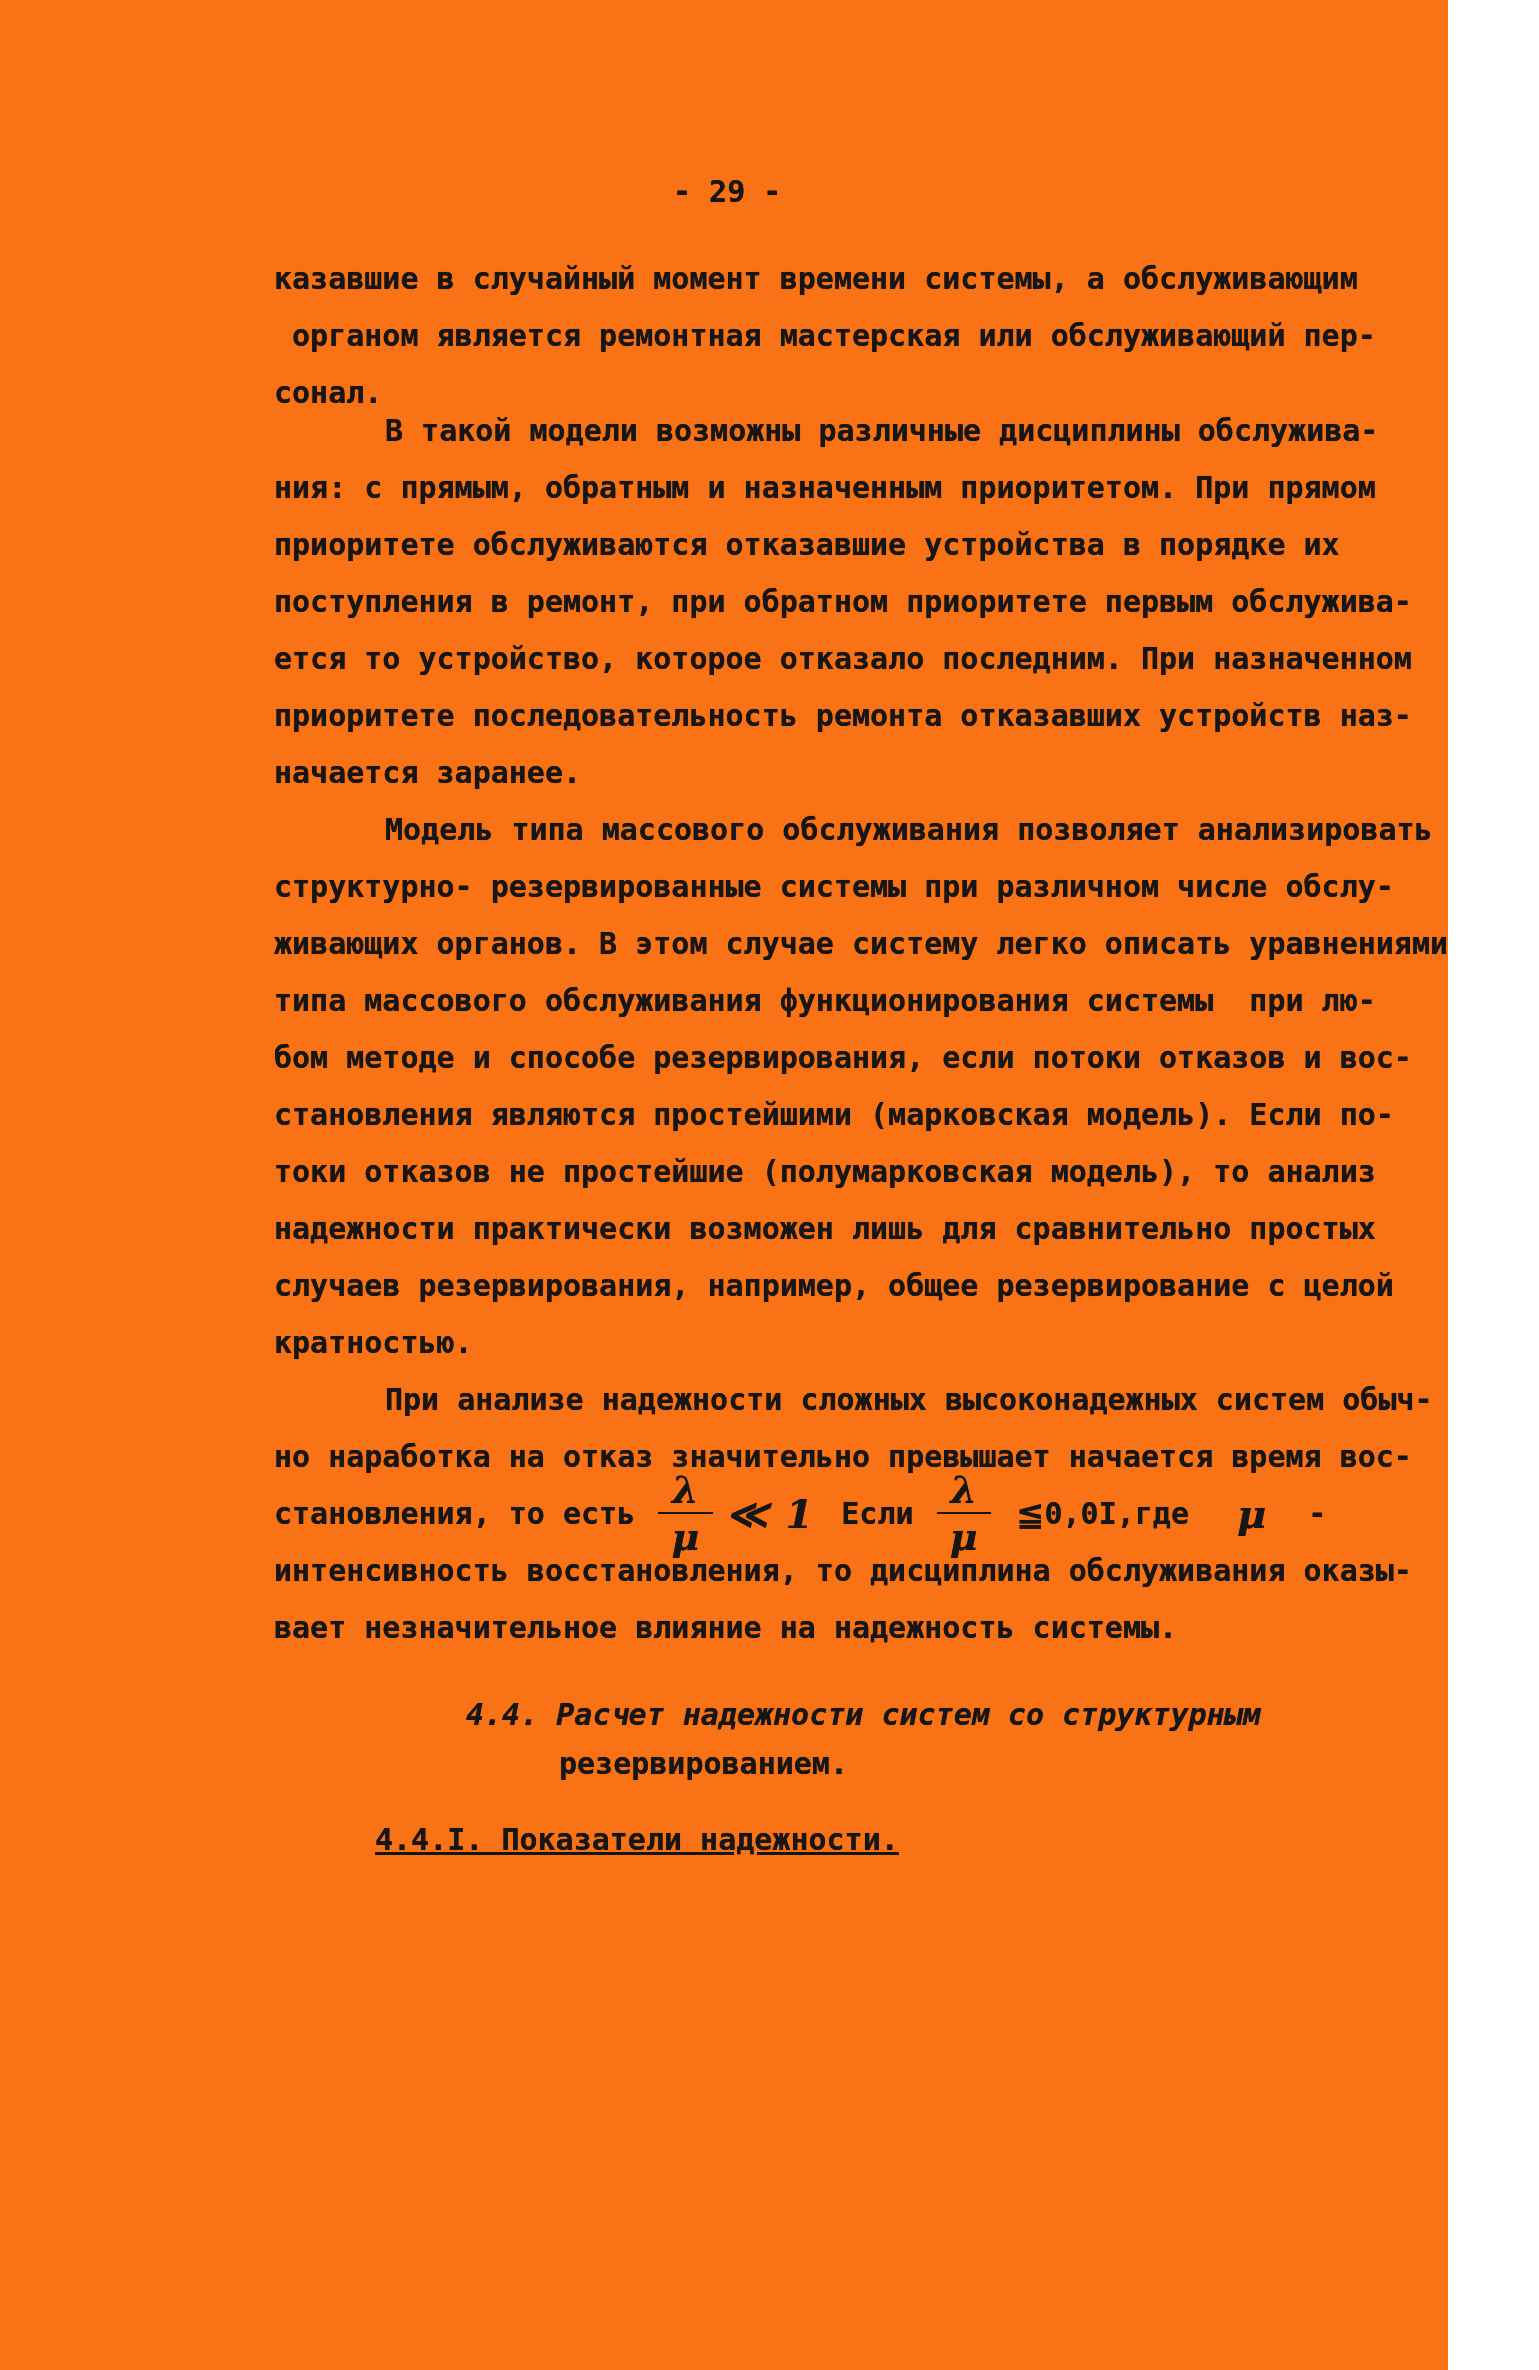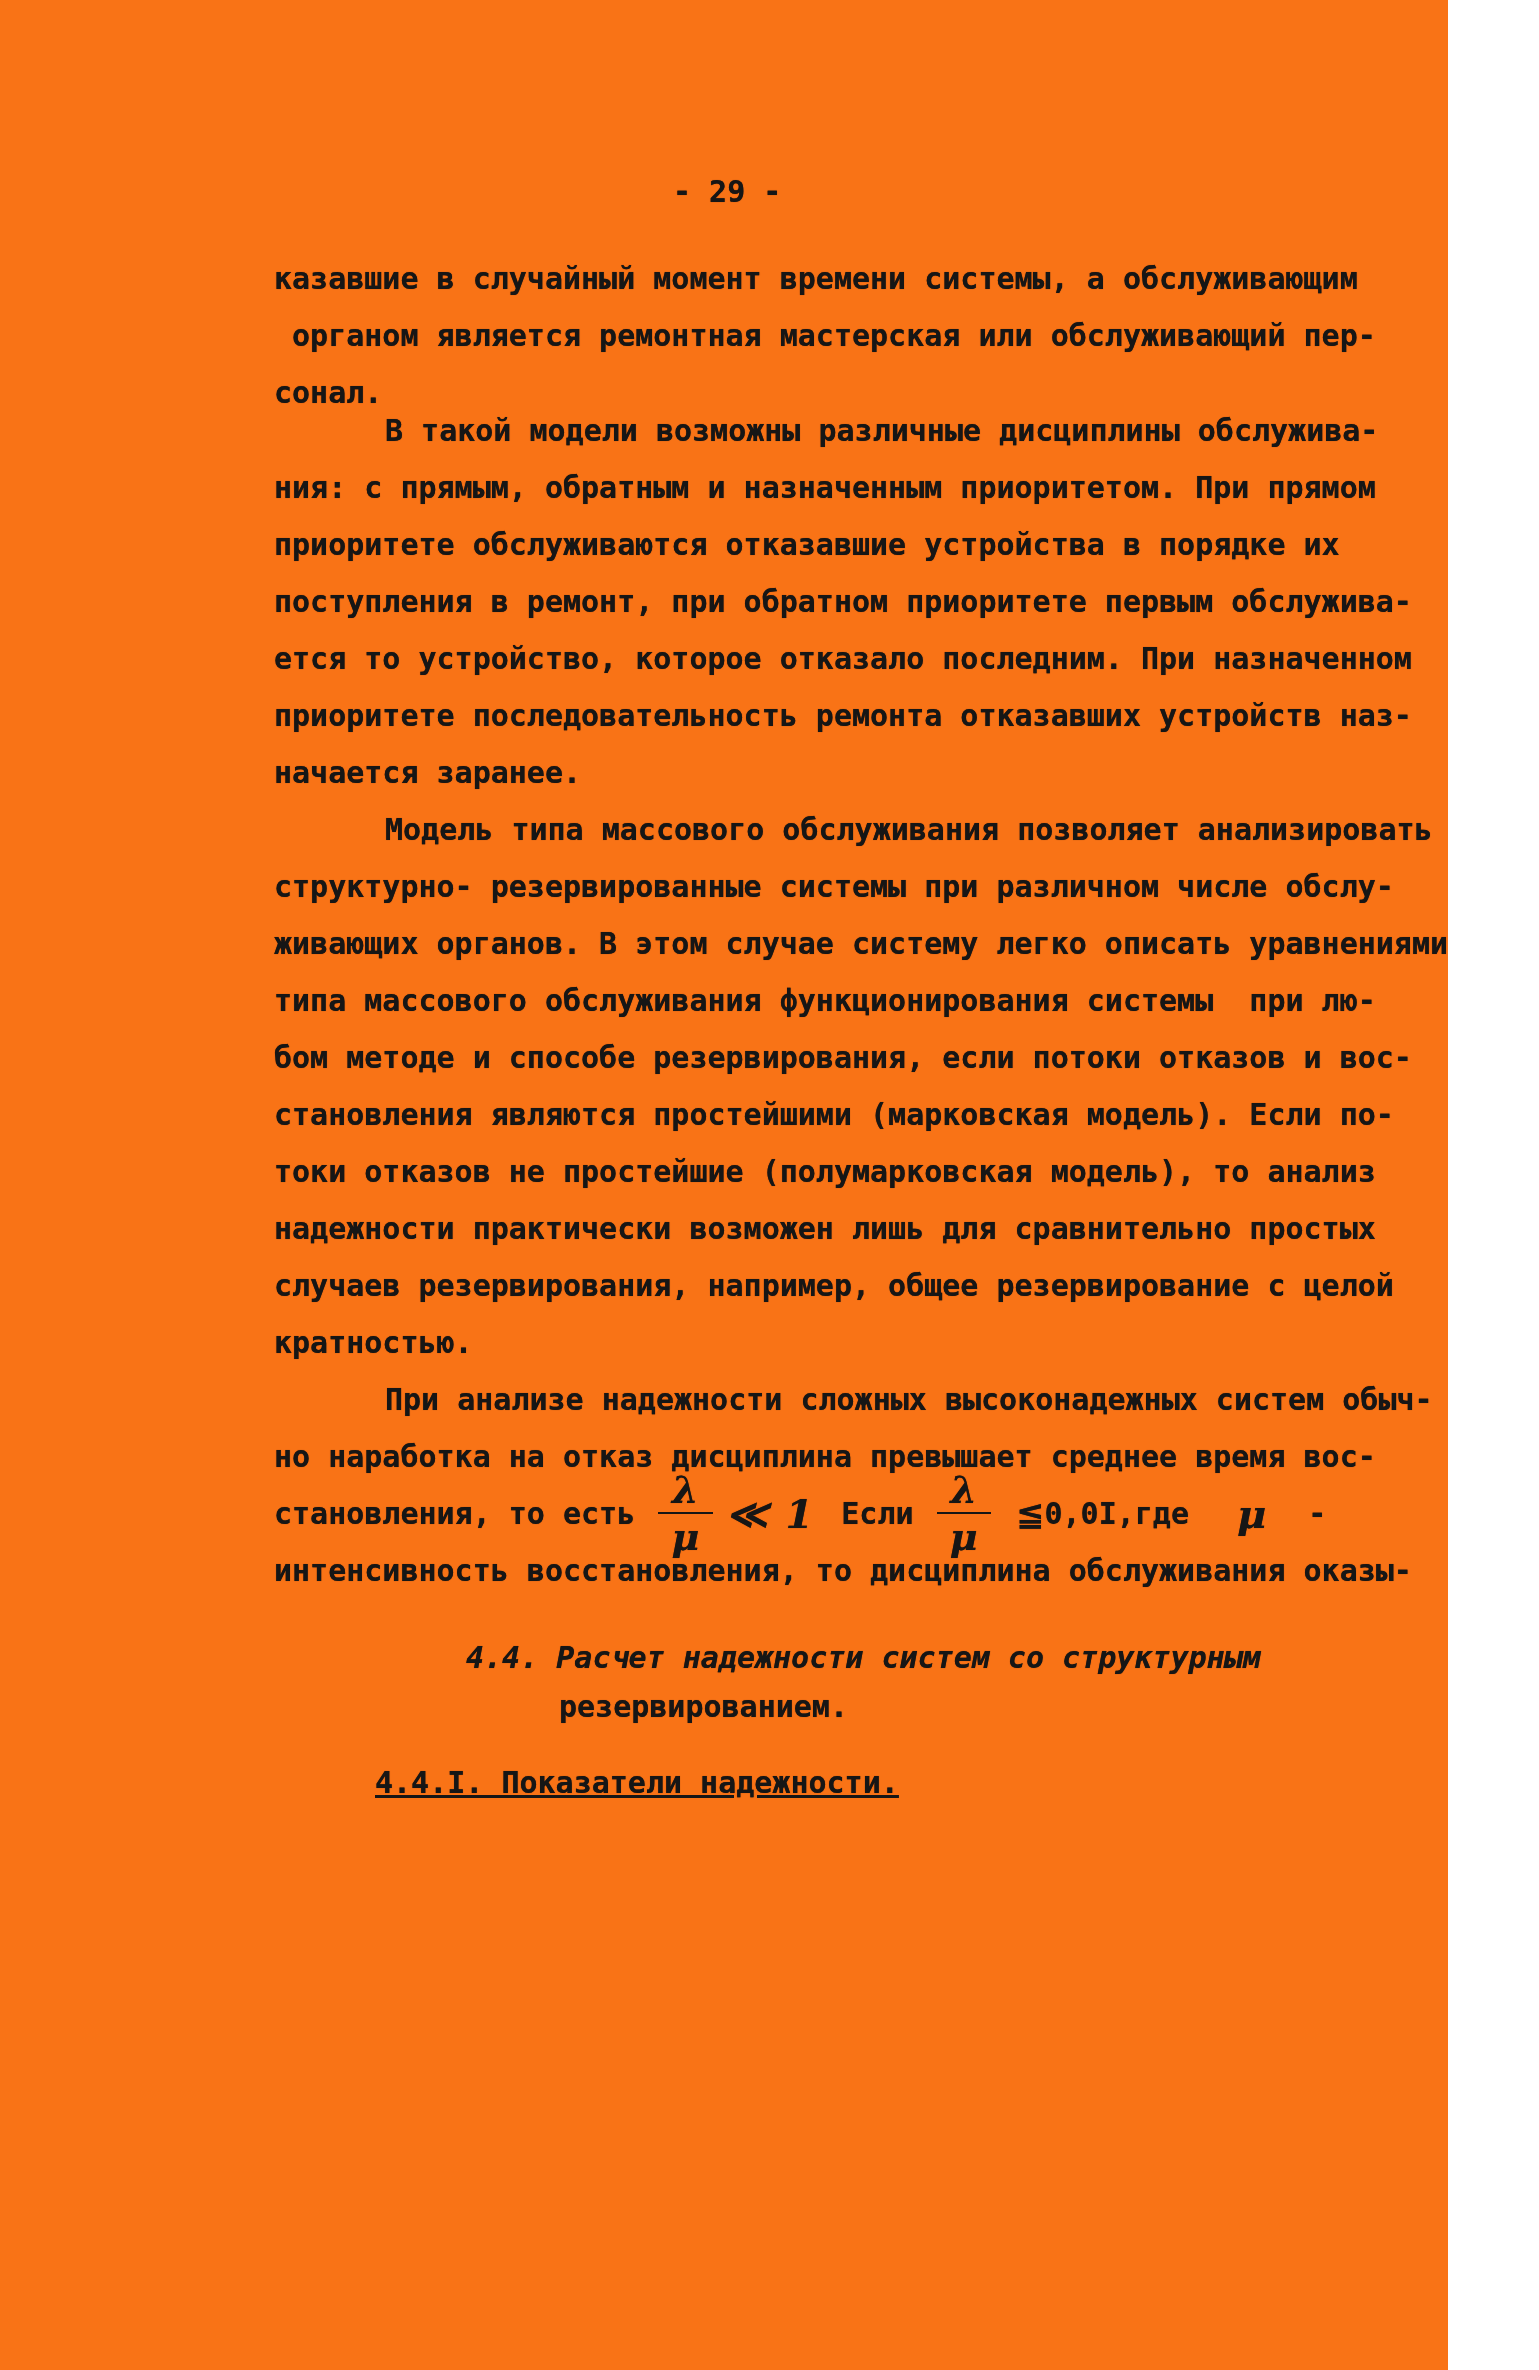--- a/index.html
+++ b/index.html
@@ -86,41 +86,42 @@
     <div class="tline">структурно- резервированные системы при различном числе обслу-</div>
     <div class="tline">живающих органов. В этом случае систему легко описать уравнениями</div>
     <div class="tline">типа массового обслуживания функционирования системы  при лю-</div>
     <div class="tline">бом методе и способе резервирования, если потоки отказов и вос-</div>
     <div class="tline">становления являются простейшими (марковская модель). Если по-</div>
     <div class="tline">токи отказов не простейшие (полумарковская модель), то анализ</div>
     <div class="tline">надежности практически возможен лишь для сравнительно простых</div>
     <div class="tline">случаев резервирования, например, общее резервирование с целой</div>
     <div class="tline">кратностью.</div>
     <div class="tline ind">При анализе надежности сложных высоконадежных систем обыч-</div>
-    <div class="tline">но наработка на отказ дисциплина превышает среднее время вос-</div>
+    <div class="tline">но наработка на отказ значительно превышает начается время вос-</div>
 
     <div class="tline formula">
       <span>становления, то есть</span>
       <span class="frac">
         <span class="num hw">λ</span>
         <span class="den hw">μ</span>
       </span>
       <span class="hw rel1">≪ 1</span>
       <span class="fmid">Если</span>
       <span class="frac">
         <span class="num hw">λ</span>
         <span class="den hw">μ</span>
       </span>
       <span class="rel2">≦</span>
       <span class="fval">0,0I,где</span>
       <span class="hw fmu">μ</span>
       <span class="fdash">-</span>
     </div>
 
     <div class="tline">интенсивность восстановления, то дисциплина обслуживания оказы-</div>
+    <div class="tline">вает незначительное влияние на надежность системы.</div>
 
     <div class="hsec">
       <div class="hline hl1">4.4. Расчет надежности систем со структурным</div>
       <div class="hline hl2">резервированием.</div>
     </div>
     <div class="hline hl3">4.4.I. Показатели надежности.</div>
 
   </div>
 </div>
 

